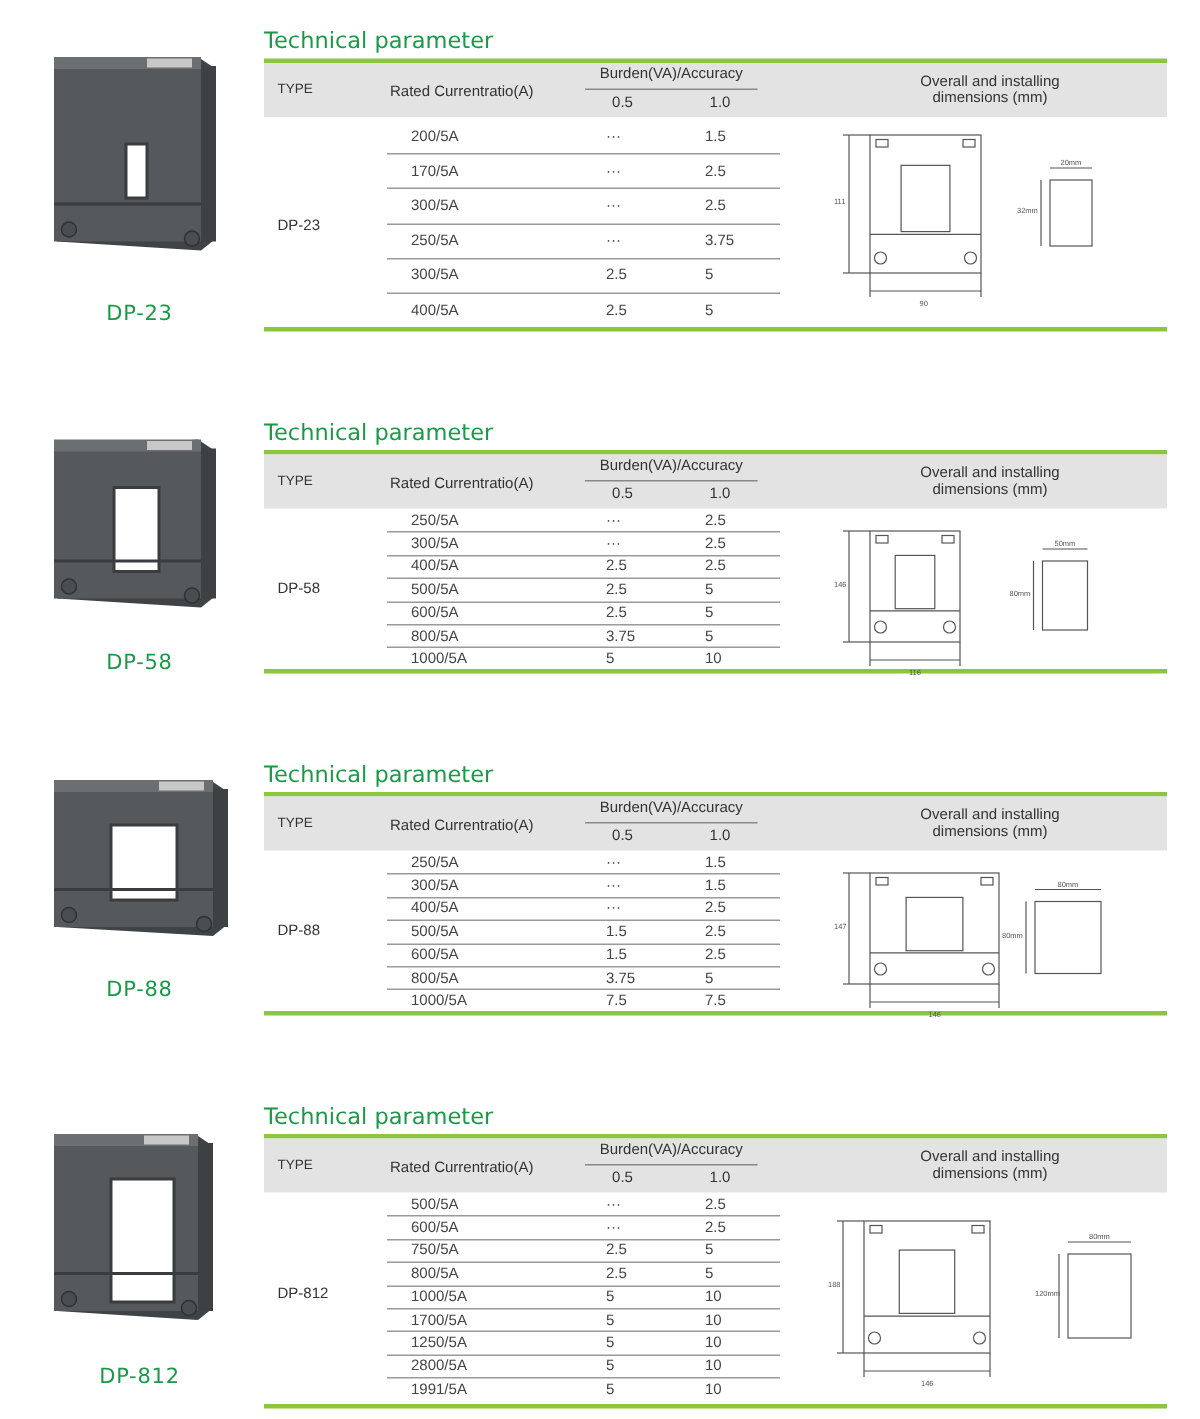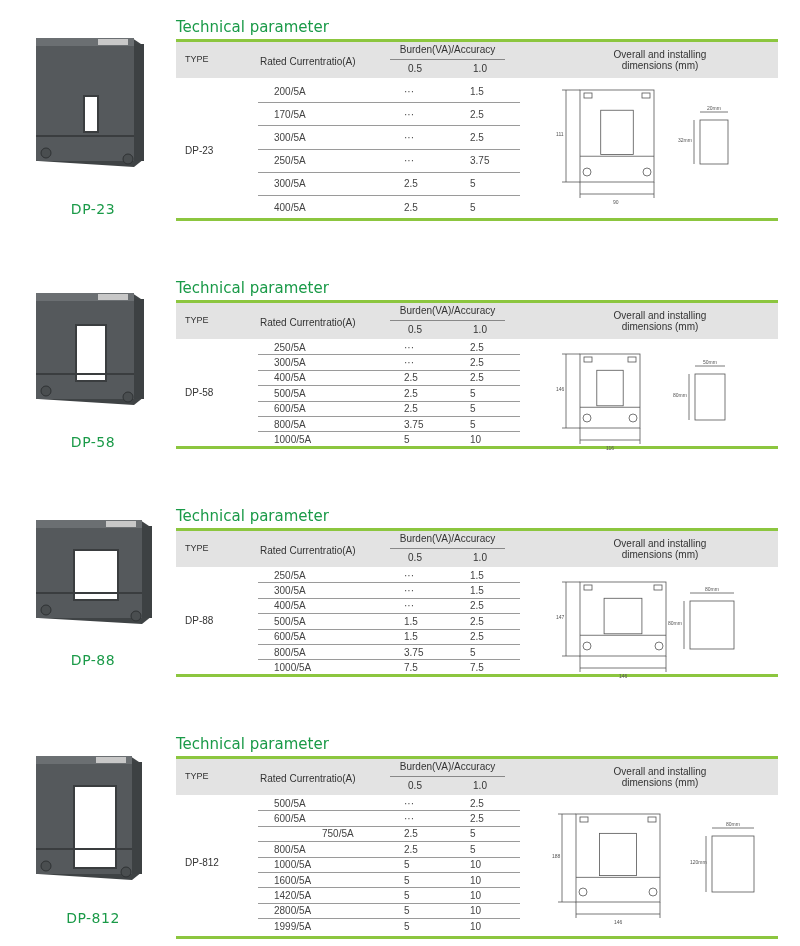--- a/index.html
+++ b/index.html
@@ -345,51 +345,51 @@
         <div class="cell c-ratio" style="top: 1.7px;">500/5A</div>
         <div class="cell c-05" style="top: 1.7px;">···</div>
         <div class="cell c-10" style="top: 1.7px;">2.5</div>
       </div>
       <div class="row" style="top: 811.4px; height: 15.4px;">
         <div class="cell c-ratio" style="top: 1.7px;">600/5A</div>
         <div class="cell c-05" style="top: 1.7px;">···</div>
         <div class="cell c-10" style="top: 1.7px;">2.5</div>
       </div>
       <div class="row" style="top: 826.8px; height: 15.4px;">
-        <div class="cell c-ratio" style="top: 1.7px; margin-left: 48px;">750/5A</div>
+        <div class="cell c-ratio" style="top: 1.7px;">750/5A</div>
         <div class="cell c-05" style="top: 1.7px;">2.5</div>
         <div class="cell c-10" style="top: 1.7px;">5</div>
       </div>
       <div class="row" style="top: 842.2px; height: 15.4px;">
         <div class="cell c-ratio" style="top: 1.7px;">800/5A</div>
         <div class="cell c-05" style="top: 1.7px;">2.5</div>
         <div class="cell c-10" style="top: 1.7px;">5</div>
       </div>
       <div class="row" style="top: 857.6px; height: 15.4px;">
         <div class="cell c-ratio" style="top: 1.7px;">1000/5A</div>
         <div class="cell c-05" style="top: 1.7px;">5</div>
         <div class="cell c-10" style="top: 1.7px;">10</div>
       </div>
       <div class="row" style="top: 873px; height: 15.4px;">
-        <div class="cell c-ratio" style="top: 1.7px;">1600/5A</div>
+        <div class="cell c-ratio" style="top: 1.7px;">1700/5A</div>
         <div class="cell c-05" style="top: 1.7px;">5</div>
         <div class="cell c-10" style="top: 1.7px;">10</div>
       </div>
       <div class="row" style="top: 888.4px; height: 15.4px;">
-        <div class="cell c-ratio" style="top: 1.7px;">1420/5A</div>
+        <div class="cell c-ratio" style="top: 1.7px;">1250/5A</div>
         <div class="cell c-05" style="top: 1.7px;">5</div>
         <div class="cell c-10" style="top: 1.7px;">10</div>
       </div>
       <div class="row" style="top: 903.8px; height: 15.4px;">
         <div class="cell c-ratio" style="top: 1.7px;">2800/5A</div>
         <div class="cell c-05" style="top: 1.7px;">5</div>
         <div class="cell c-10" style="top: 1.7px;">10</div>
       </div>
       <div class="row last" style="top: 919.2px; height: 15.4px;">
-        <div class="cell c-ratio" style="top: 1.7px;">1999/5A</div>
+        <div class="cell c-ratio" style="top: 1.7px;">1991/5A</div>
         <div class="cell c-05" style="top: 1.7px;">5</div>
         <div class="cell c-10" style="top: 1.7px;">10</div>
       </div>
       <div class="green-line" style="top: 936px;"></div>
       <div class="dim-drawing" style="left: 536px; top: 810px;">
         <svg width="240" height="118">
       <g stroke="#555" stroke-width="0.8" fill="none">
         <rect x="40" y="4" width="84" height="88"></rect>
         <line x1="40" y1="67.36" x2="124" y2="67.36"></line>
         <rect x="63.52" y="23.36" width="36.96" height="42.239999999999995"></rect>

